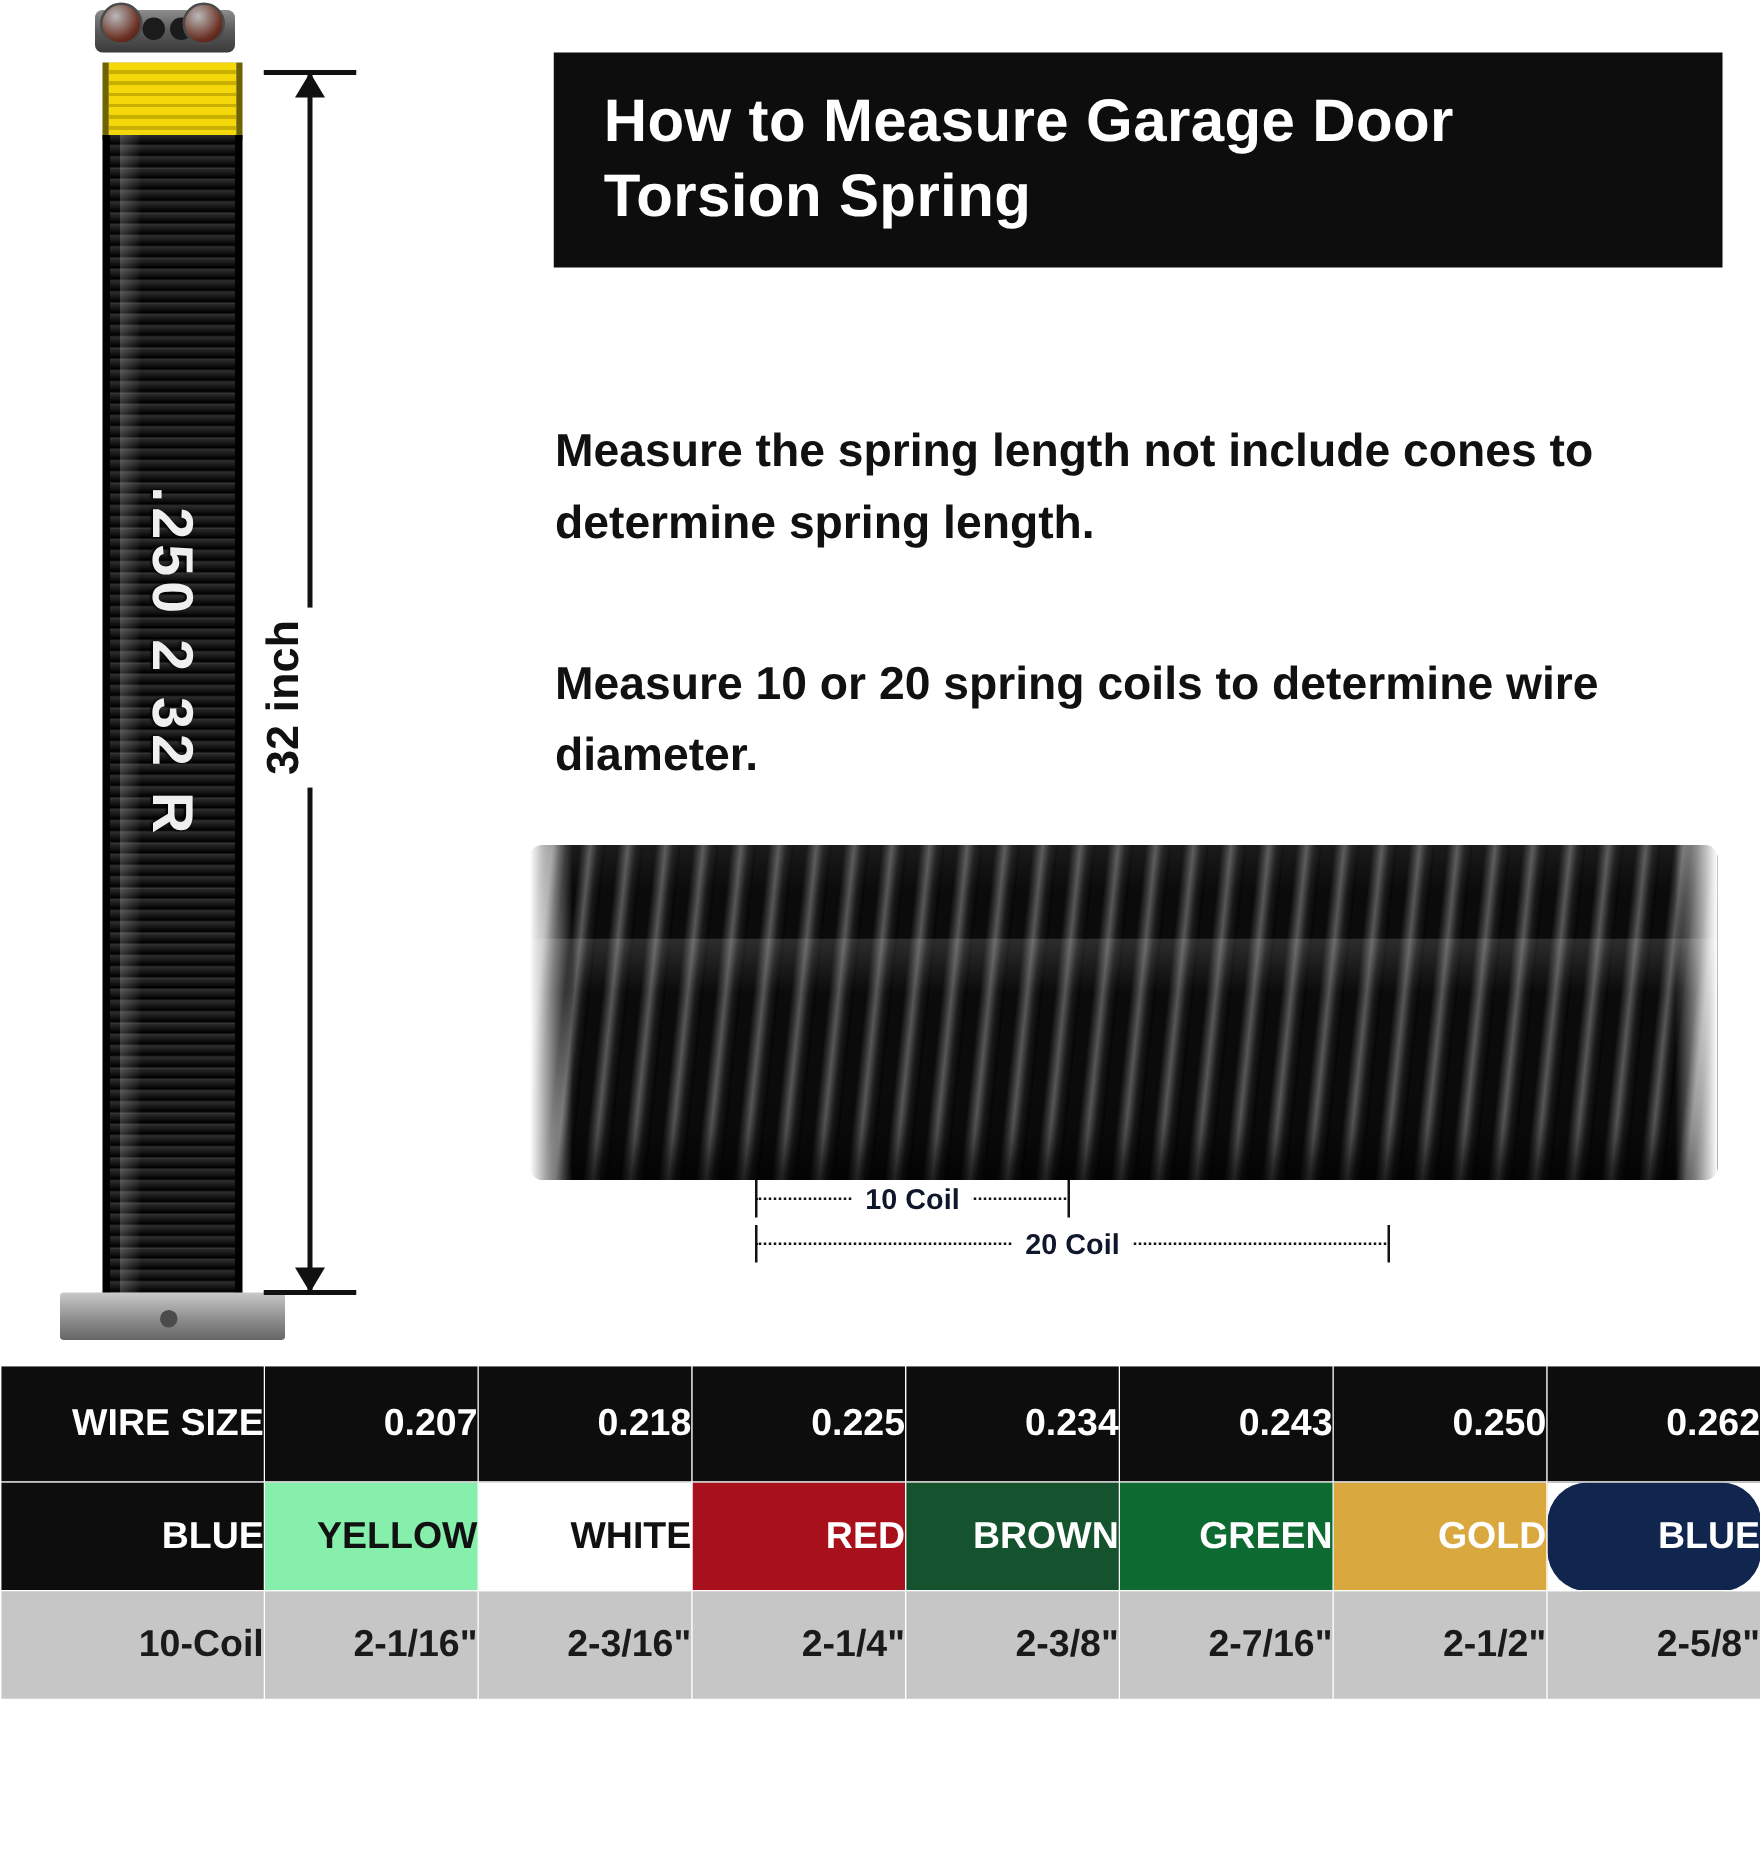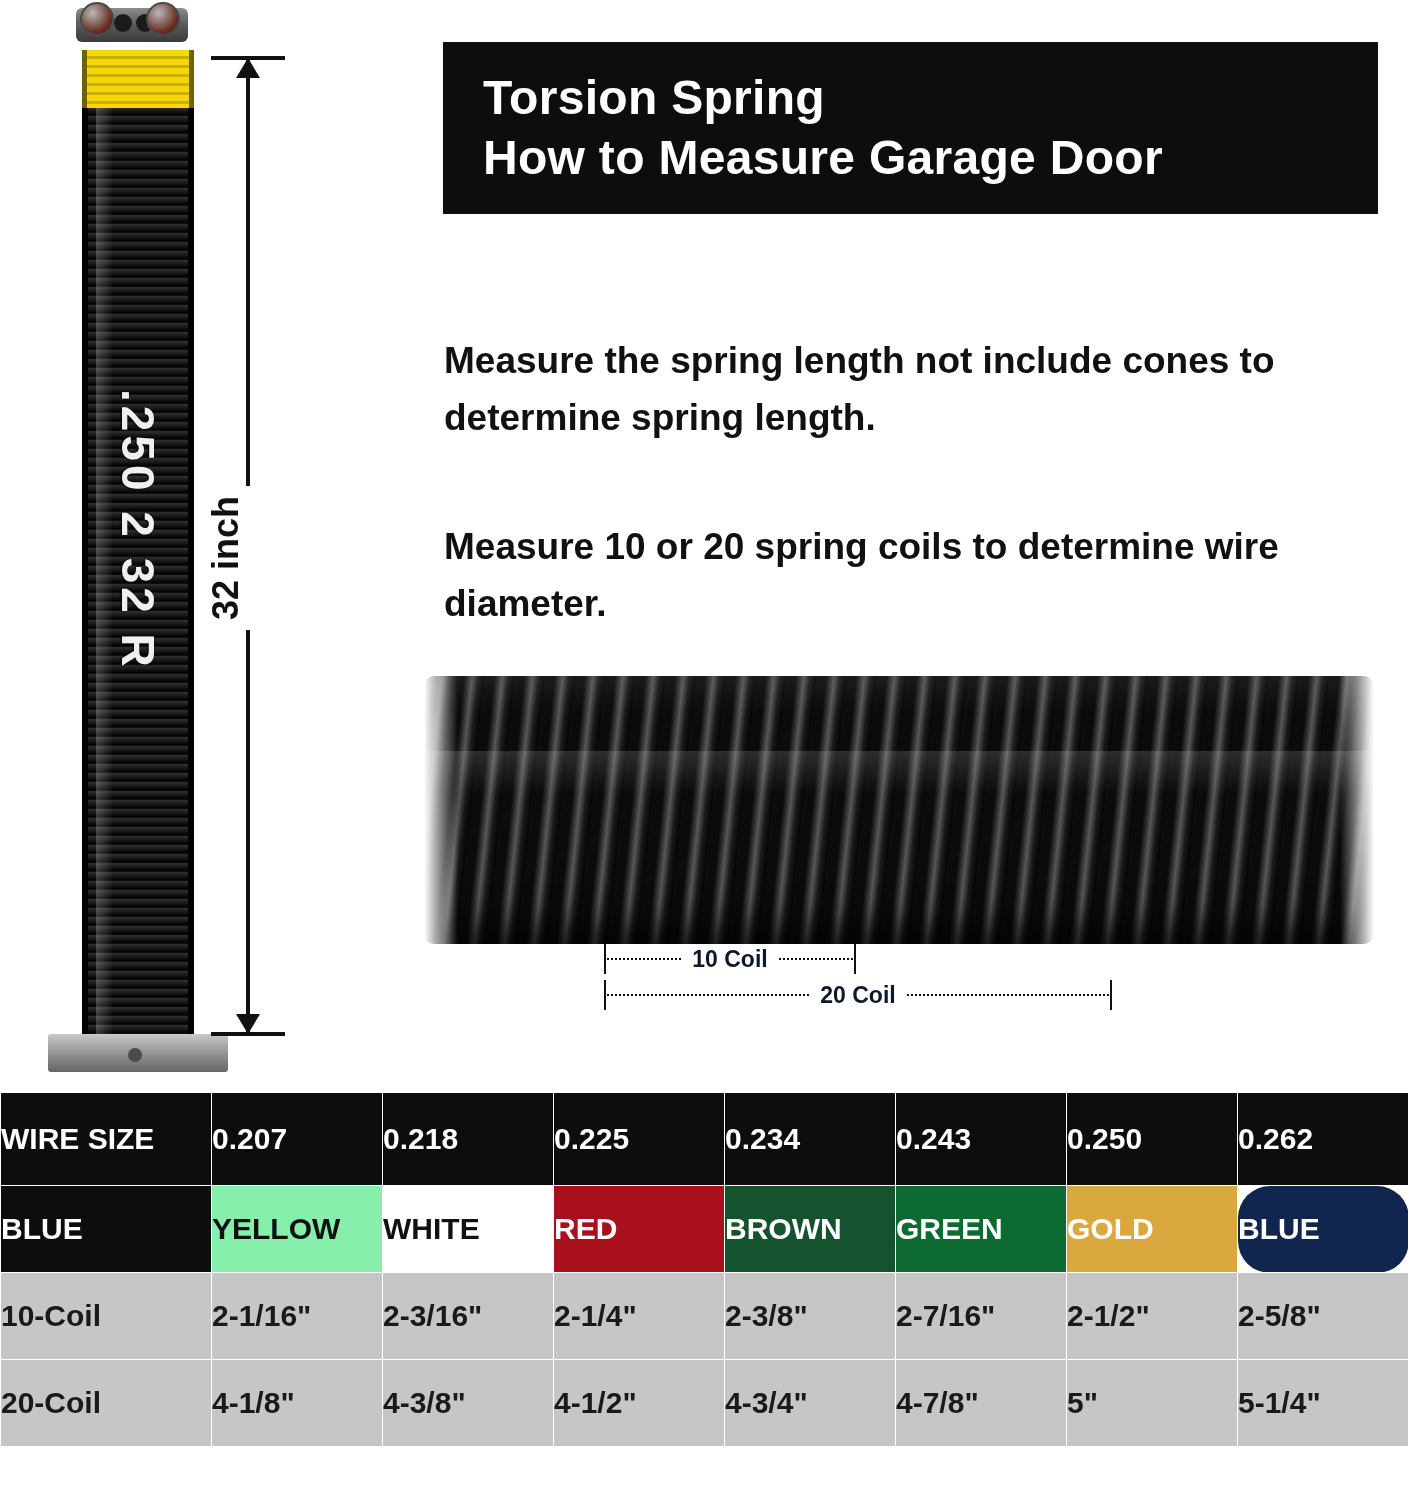--- a/index.html
+++ b/index.html
@@ -309,21 +309,21 @@
   #spec-table {
     position: absolute;
     left: 0px;
     top: 1092px;
     width: 1409px;
     border-collapse: collapse;
     table-layout: fixed;
   }
   #spec-table td {
     height: 86px;
-    text-align: left;
+    text-align: right;
     vertical-align: middle;
     font-size: 30px;
     font-weight: bold;
     border: 1px solid #ffffff;
     padding: 0;
   }
   #spec-table tr.row-head td { height: 92px; }
   .c-label { width: 210px; }
   .hdr-dark {
     background: #0d0d0d;
@@ -336,22 +336,22 @@
     font-weight: bold;
     border: 1px solid #ffffff;
   }
   .row-data td.c-label { background: #c6c6c6; }
 </style>
 </head>
 <body>
 
 <div id="title-banner">
   <div class="title-text">
+    <div>How to Measure Garage Door</div>
     <div>Torsion Spring</div>
-    <div>How to Measure Garage Door</div>
   </div>
 </div>
 
 <div class="instruction" id="instruction-1">Measure the spring length not include cones to determine spring length.</div>
 <div class="instruction" id="instruction-2">Measure 10 or 20 spring coils to determine wire diameter.</div>
 
 <div id="spring-figure">
 
   <div id="top-cone">
     <div class="cone-body"></div>
@@ -423,24 +423,14 @@
     <tr class="row-data">
       <td class="c-label">10-Coil</td>
       <td>2-1/16"</td>
       <td>2-3/16"</td>
       <td>2-1/4"</td>
       <td>2-3/8"</td>
       <td>2-7/16"</td>
       <td>2-1/2"</td>
       <td>2-5/8"</td>
     </tr>
-    <tr class="row-data">
-      <td class="c-label">20-Coil</td>
-      <td>4-1/8"</td>
-      <td>4-3/8"</td>
-      <td>4-1/2"</td>
-      <td>4-3/4"</td>
-      <td>4-7/8"</td>
-      <td>5"</td>
-      <td>5-1/4"</td>
-    </tr>
   </tbody>
 </table>
 
 </body></html>

